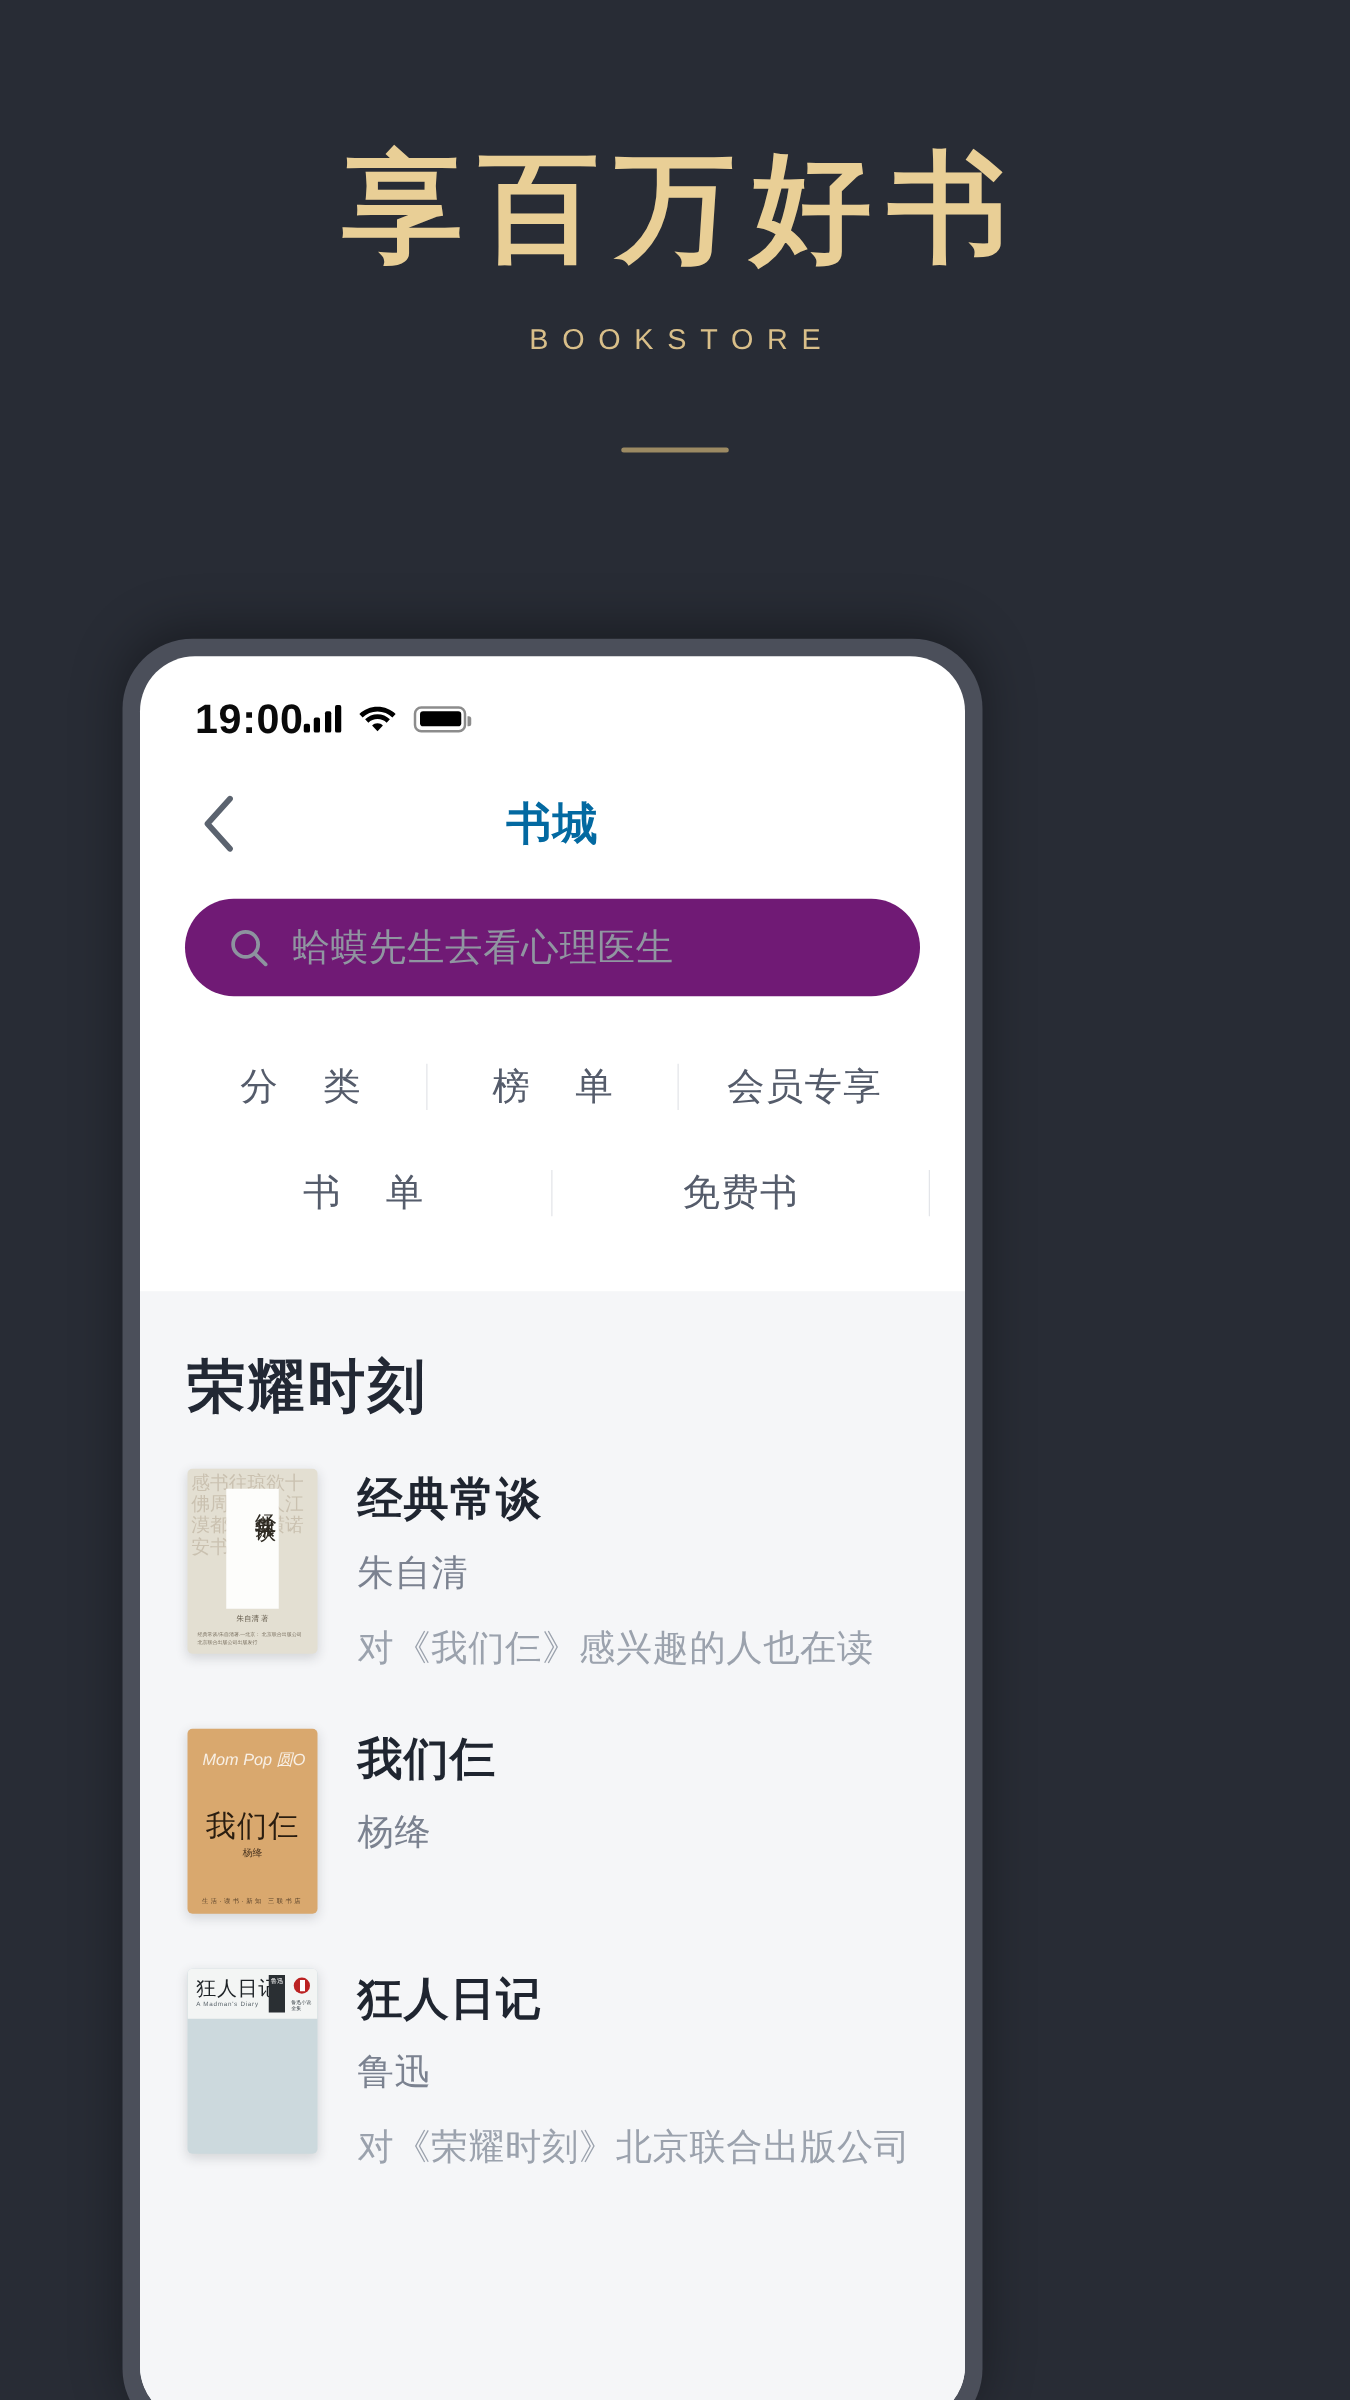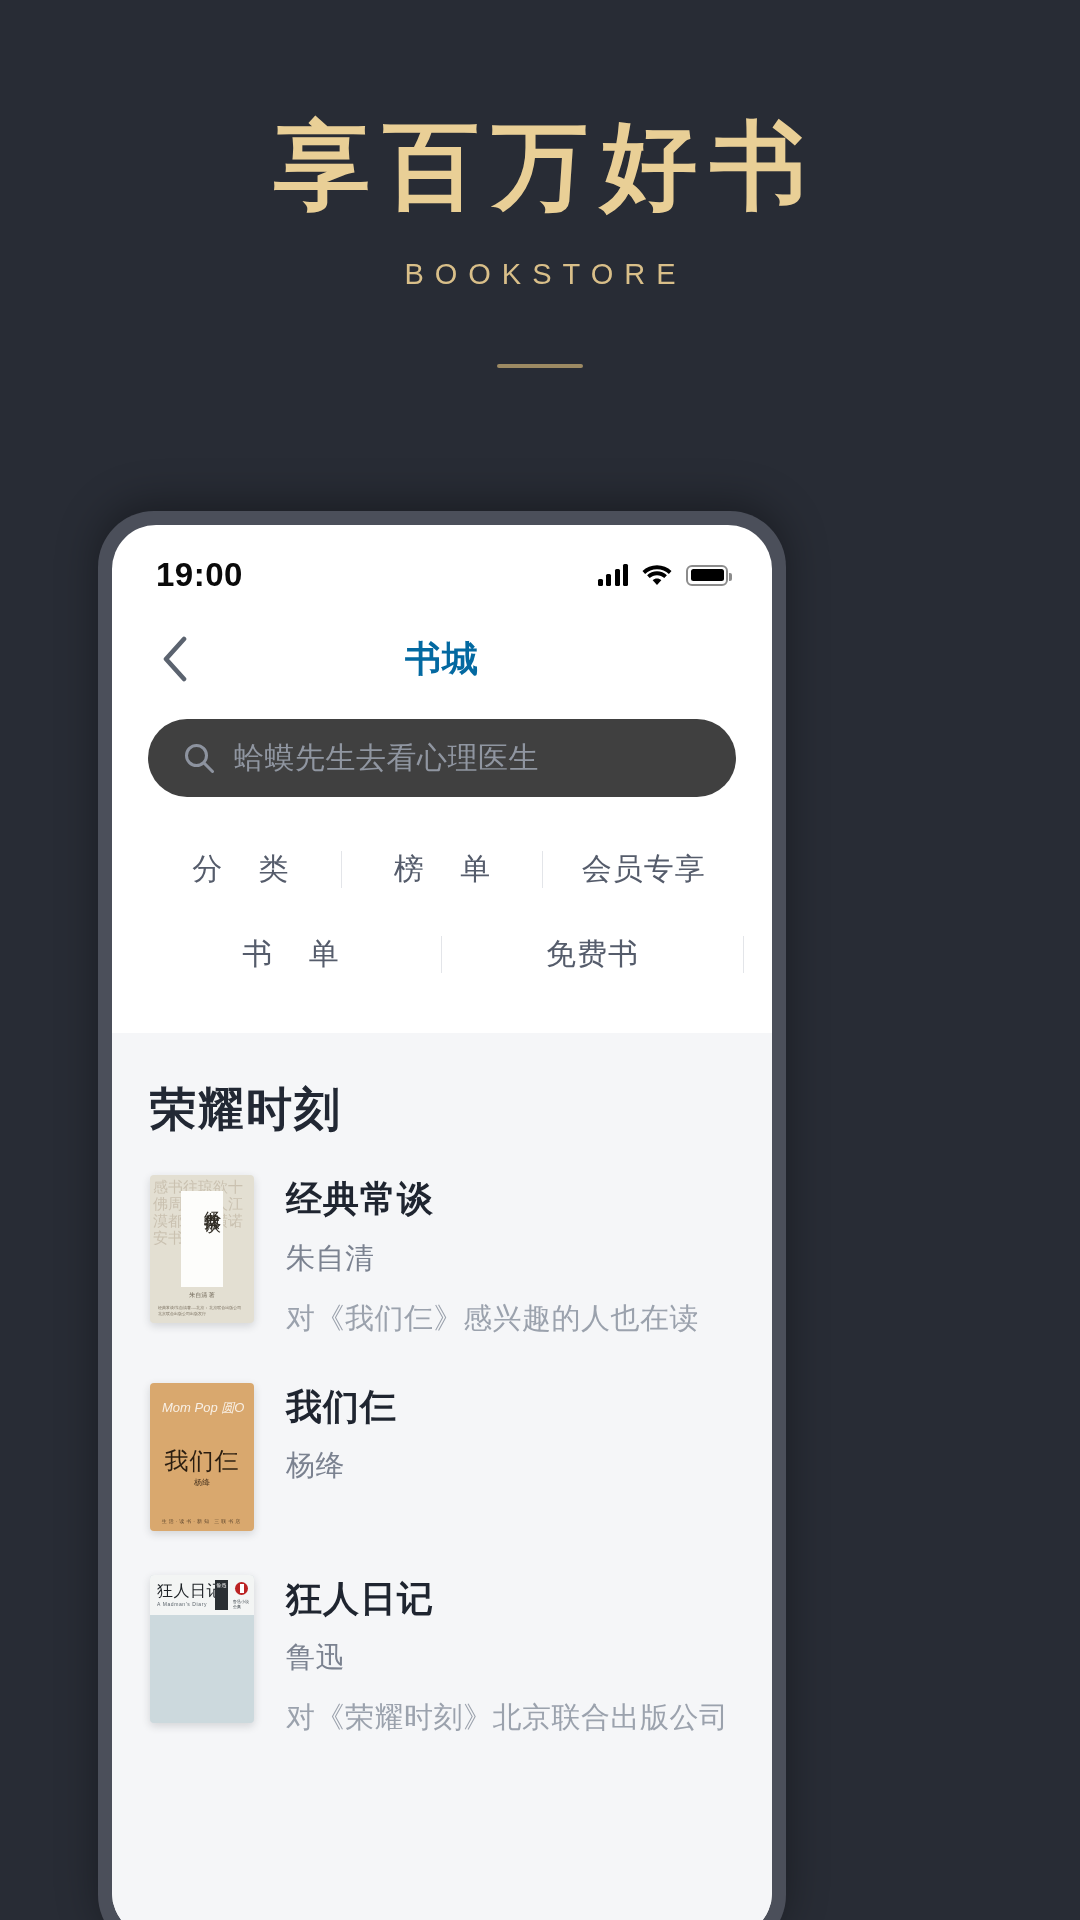--- a/index.html
+++ b/index.html
@@ -16,21 +16,21 @@
     font-family:"Liberation Serif","DejaVu Serif",serif;
     font-weight:700;
     font-size:96px;
     line-height:1.02;
     color:#e9cf96;
     letter-spacing:13px;
     text-indent:13px;
   }
   .hero-sub {
     margin-top:42px;
-    font-size:29px;
+    font-size:23px;
     color:#d9bf89;
     letter-spacing:11px;
     text-indent:11px;
     font-weight:400;
   }
   .hero-rule {
     margin:73px auto 0;
     width:86px;
     height:4px;
     background:#9c8a63;
@@ -56,21 +56,21 @@
     border-radius:44px;
     overflow:hidden;
     position:relative;
   }
 
   
   .statusbar {
     height:86px;
     display:flex;
     align-items:center;
-    justify-content:space-between;
+    justify-content:flex-start;
     padding:14px 44px 0 44px;
   }
   .status-time {
     font-size:33px;
     font-weight:700;
     color:#0a0a0a;
     letter-spacing:.5px;
   }
   .status-icons { display:flex; align-items:center; gap:14px; }
   .sig { display:flex; align-items:flex-end; gap:3.5px; height:22px; }
@@ -116,21 +116,21 @@
     font-weight:600;
     color:#0369a1;
     letter-spacing:1px;
     pointer-events:none;
   }
 
   
   .search-wrap { padding:12px 36px 0; }
   .search-box {
     height:78px;
-    background:#404040;
+    background:#701a75;
     border-radius:39px;
     display:flex;
     align-items:center;
     padding:0 34px;
     gap:18px;
     cursor:text;
   }
   .search-icon { flex:0 0 auto; display:block; }
   .search-ph {
     font-size:30px;

